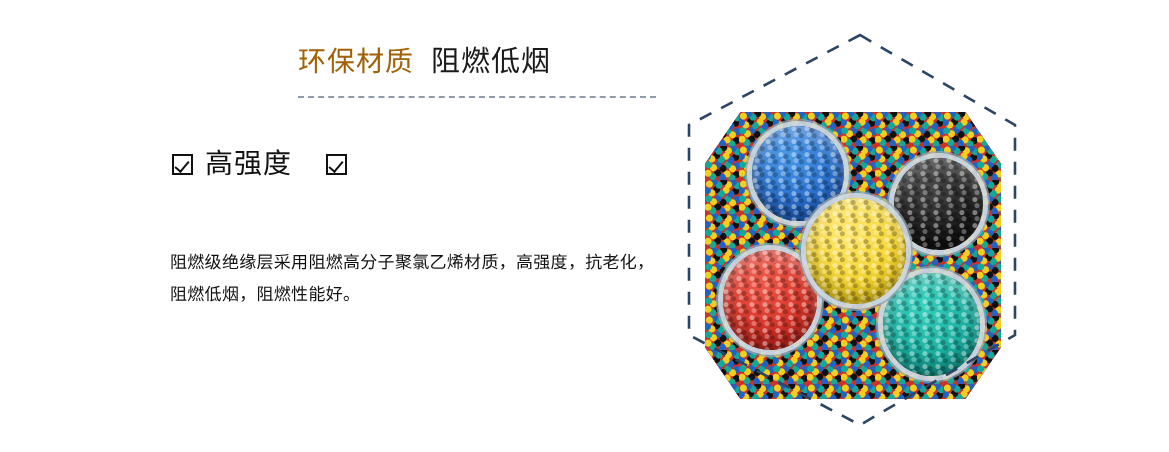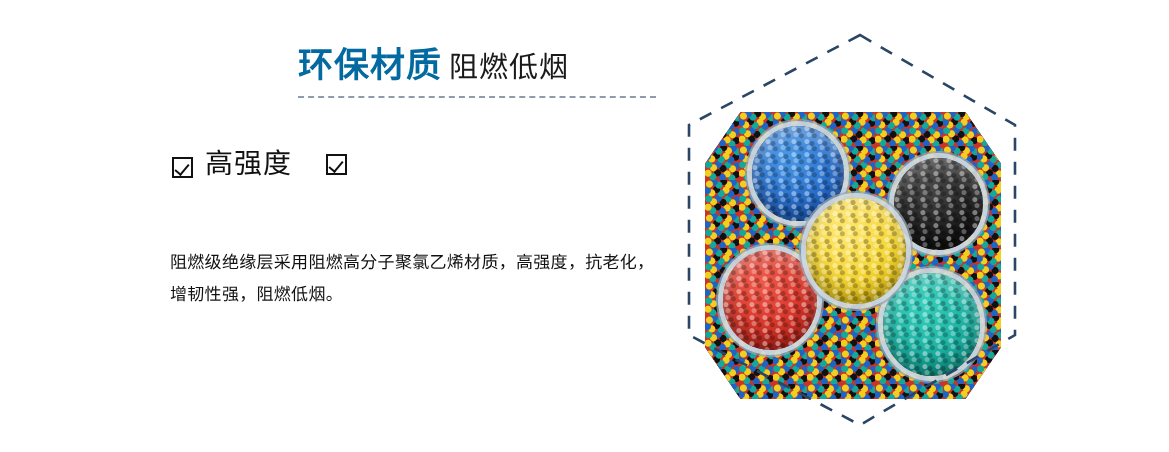--- a/index.html
+++ b/index.html
@@ -30,32 +30,32 @@
   }
 
   .headline {
     position: absolute;
     left: 298px;
     top: 47px;
     white-space: nowrap;
     line-height: 1;
   }
   .headline .title-strong {
-    font-size: 35px;
-    font-weight: 700;
+    font-size: 28px;
+    font-weight: 400;
     letter-spacing: 1px;
-    color: #0369a1;
+    color: #a16207;
     vertical-align: baseline;
   }
   .headline .title-light {
     font-size: 29px;
     font-weight: 400;
     letter-spacing: 1px;
     color: #1a1a1a;
-    margin-left: 7px;
+    margin-left: 17px;
     vertical-align: baseline;
   }
 
   .title-rule {
     position: absolute;
     left: 298px;
     top: 96px;
     width: 358px;
     height: 0;
     border-top: 2px dashed #8f9bad;
@@ -64,21 +64,21 @@
   .feature-row {
     position: absolute;
     left: 172px;
     top: 150px;
     display: flex;
     align-items: center;
     white-space: nowrap;
   }
   .feature-item {
     display: flex;
-    align-items: flex-end;
+    align-items: center;
     margin-right: 34px;
   }
   .feature-item:last-child { margin-right: 0; }
   .check-box {
     position: relative;
     display: inline-block;
     width: 21px;
     height: 21px;
     border: 2.5px solid #111111;
     box-sizing: border-box;
@@ -229,21 +229,21 @@
         <span class="feature-label">高强度</span>
       </div>
 
       <div class="feature-item">
         <span class="check-box"></span>
       </div>
 
 
     </div>
 
-    <p class="body-copy">阻燃级绝缘层采用阻燃高分子聚氯乙烯材质，高强度，抗老化，增韧性强，阻燃低烟。</p>
+    <p class="body-copy">阻燃级绝缘层采用阻燃高分子聚氯乙烯材质，高强度，抗老化，阻燃低烟，阻燃性能好。</p>
 
   </div>
 
   <div class="hex-wrap">
 
     <div class="hex-photo">
       <div class="photo-bg"></div>
       <div class="jar jar-blue"></div>
       <div class="jar jar-black"></div>
       <div class="jar jar-red"></div>

